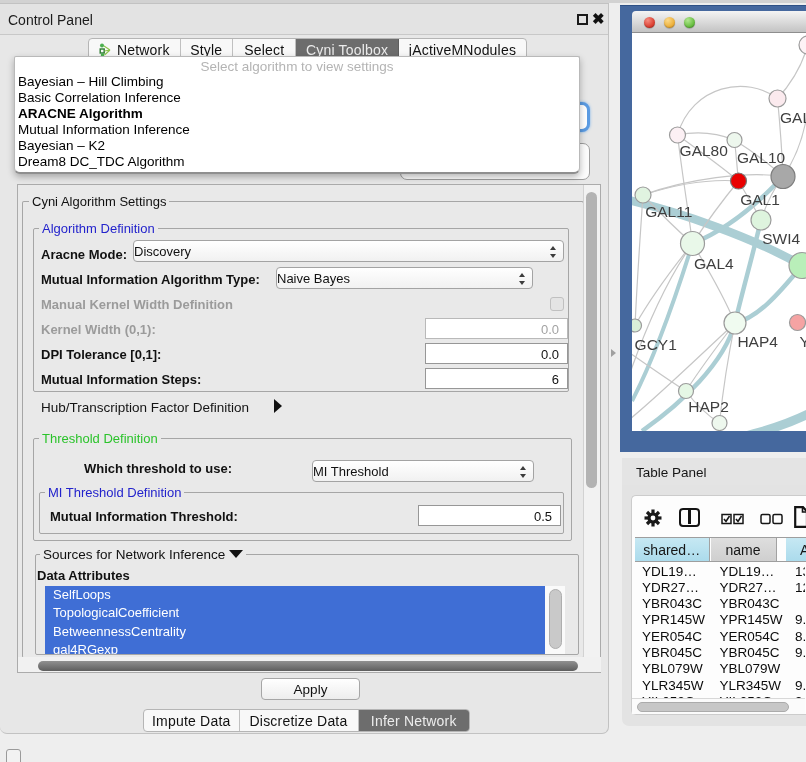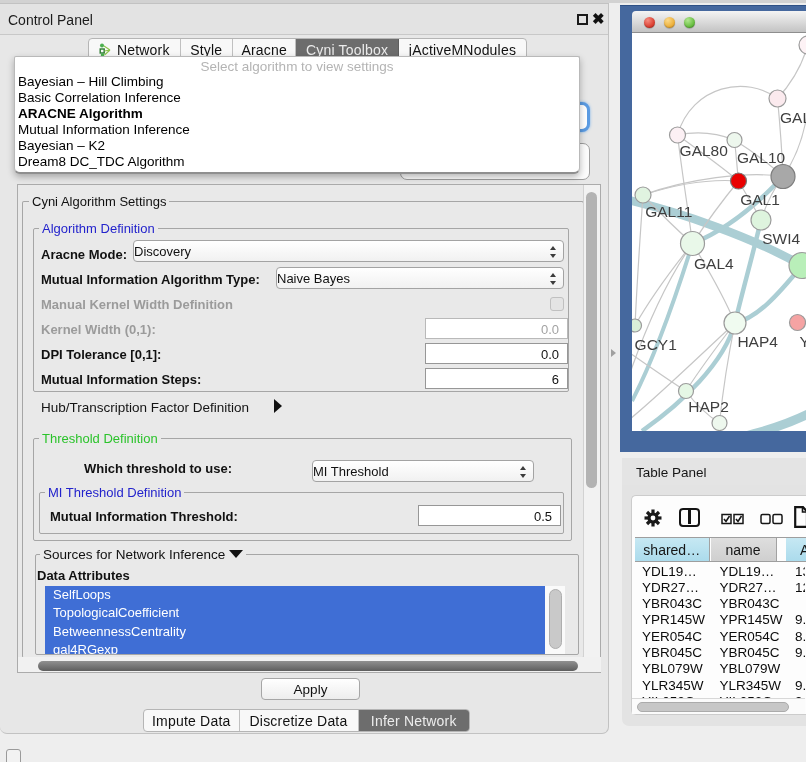--- a/index.html
+++ b/index.html
@@ -70,38 +70,38 @@
     <div class="winbtn" style="left:577px;"></div>
     <div id="btnx">✖</div>
     <div class="seg" style="left:88px; top:34px; height:23px;">
       <div class="s" style="width:91.5px;"><svg width="13" height="14" viewBox="0 0 13 14" style="margin-right:5px;">
             <circle cx="3" cy="2.5" r="2" fill="#4caf50"></circle>
             <rect x="1.2" y="6" width="4" height="4" fill="none" stroke="#2e7d32" stroke-width="1.4"></rect>
             <circle cx="3.5" cy="12" r="1.8" fill="#4caf50"></circle>
             <path d="M5 3 L11 7 M5.5 8 L11 7 M5.5 12 L11 7" stroke="#8bc34a" stroke-width="1.1" fill="none"></path>
           </svg>Network</div>
       <div class="s" style="width:52.5px;">Style</div>
-      <div class="s" style="width:63.4px;">Aracne</div>
+      <div class="s" style="width:63.4px;">Select</div>
       <div class="s sel" style="width:102.4px;">Cyni Toolbox</div>
       <div class="s" style="width:127.4px;">jActiveMNodules</div>
     </div>
     <div id="scrollpanel">
 
       <div class="group" style="left:4px; top:16px; width:562px; height:457px; border-bottom:none;">
         <span class="gtitle" style="left:6px; color:#111;">Cyni Algorithm Settings</span>
       </div>
       <div class="group" style="left:15px; top:43px; width:536px; height:164px;">
         <span class="gtitle" style="left:5px; color:#2323cc;">Algorithm Definition</span>
       </div>
       <div class="lbl" style="left:23px; top:62px;">Aracne Mode:</div>
       <div class="combo" style="left:115px; top:55px; width:431px;">Discovery<svg class="carr" viewBox="0 0 8 16">
             <path d="M1 6 L4 2 L7 6 Z M1 10 L4 14 L7 10 Z" fill="#3c3c3c"></path>
           </svg></div>
       <div class="lbl" style="left:23px; top:86.5px;">Mutual Information Algorithm Type:</div>
-      <div class="combo" style="left:258px; top:82px; width:288px;">Naive Bayes<svg class="carr" viewBox="0 0 8 16">
+      <div class="combo" style="left:258px; top:82px; width:257px;">Naive Bayes<svg class="carr" viewBox="0 0 8 16">
             <path d="M1 6 L4 2 L7 6 Z M1 10 L4 14 L7 10 Z" fill="#3c3c3c"></path>
           </svg></div>
       <div class="glbl" style="left:23px; top:112px;">Manual Kernel Width Definition</div>
       <div class="abs" style="left:532px; top:112px; width:14px; height:14px; background:#e4e4e4; border:1px solid #c0c0c0; border-radius:3px;"></div>
       <div class="glbl" style="left:23px; top:136.5px;">Kernel Width (0,1):</div>
       <div class="field" style="left:407px; top:133px; width:143px; color:#a3a3a3; border-color:#b9b9b9;">0.0</div>
       <div class="lbl" style="left:23px; top:161.5px;">DPI Tolerance [0,1]:</div>
       <div class="field" style="left:407px; top:158px; width:143px;">0.0</div>
       <div class="lbl" style="left:23px; top:186.5px;">Mutual Information Steps:</div>
       <div class="field" style="left:407px; top:183px; width:143px;">6</div>

